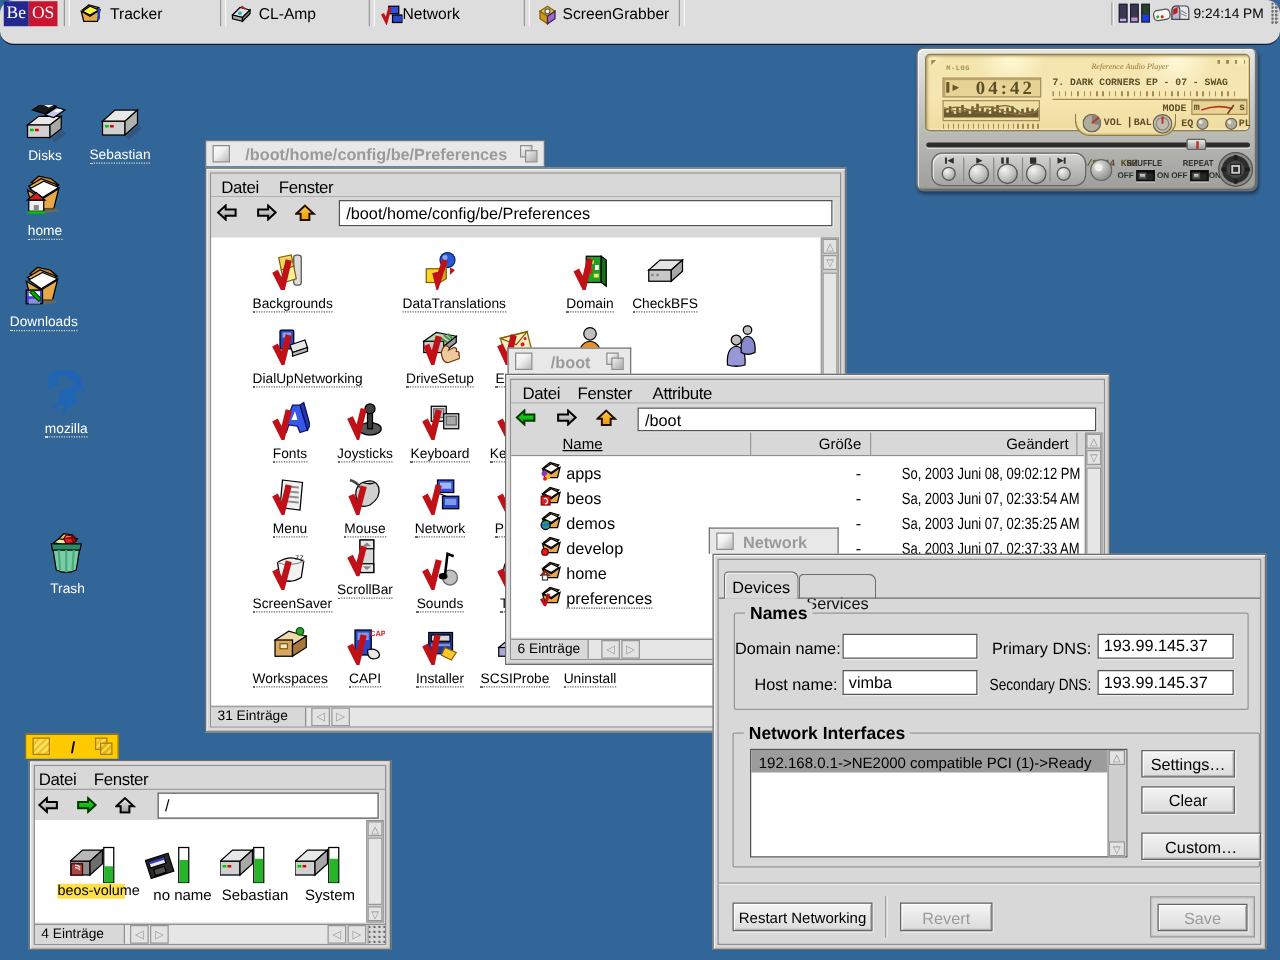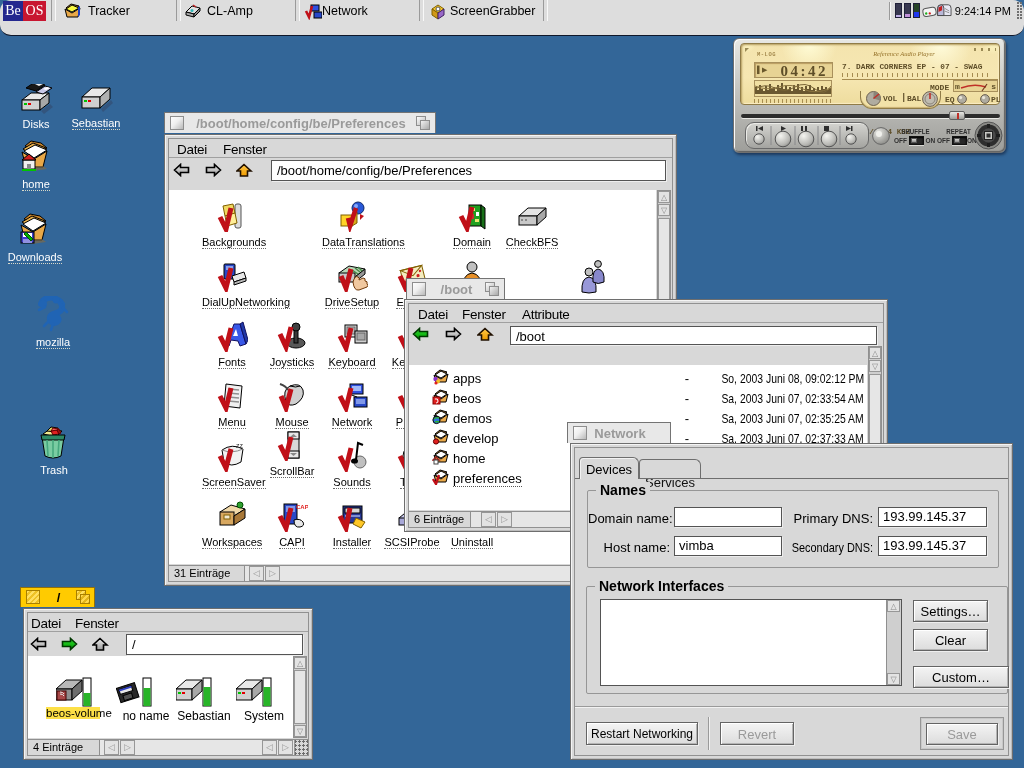--- a/index.html
+++ b/index.html
@@ -492,20 +492,28 @@
         <svg class="arrow" style="left:68px; top:4px;" width="17" height="14" viewBox="0 0 17 14">
             <defs>
               <linearGradient id="g98900" x1="0" y1="0" x2="0" y2="1">
                 <stop offset="0" stop-color="#ffc849"></stop>
                 <stop offset="1" stop-color="#f09c00"></stop>
               </linearGradient>
             </defs>
             <polygon points="8,1.5 15,8 11.5,8 11.5,13 4.5,13 4.5,8 1,8" fill="url(#g98900)" stroke="#201000" stroke-width="1.6"></polygon>
           </svg>
         <div class="navfield" style="left:101px; right:6px; top:3px; height:19px;">/boot</div>
+      </div>
+      <div class="lhead" style="position:absolute; left:0; top:42px; right:16px; height:19px; background:#d8d8d8; border-bottom:1px solid #8f8f8f;">
+        <span style="position:absolute; left:41px; top:2px; font-size:12px; text-decoration:underline;">Name</span>
+        <span style="position:absolute; left:230px; top:2px; width:50px; text-align:right; font-size:12px;">Größe</span>
+        <span style="position:absolute; left:300px; top:2px; width:146px; text-align:right; font-size:12px;">Geändert</span>
+        <div style="position:absolute; left:191px; top:0; bottom:0; width:1px; background:#9a9a9a;"></div>
+        <div style="position:absolute; left:287px; top:0; bottom:0; width:1px; background:#9a9a9a;"></div>
+        <div style="position:absolute; left:452px; top:0; bottom:0; width:1px; background:#9a9a9a;"></div>
       </div>
       <div class="content" style="left:0; top:61px; right:16px; bottom:17px;"></div>
       <div class="vscroll" style="right:1px; top:42px; bottom:17px;">
         <div class="sbtn" style="top:0;">△</div>
         <div class="sbtn" style="top:13px;">▽</div>
         <div class="sthumb" style="top:27px; bottom:2px;"></div>
       </div>
       <div class="statusbar">
         <div class="entrybox" style="width:62px;">6 Einträge</div>
         <div class="hbtn" style="left:72px;">◁</div>
@@ -597,20 +605,21 @@
       <div class="tfield" style="left:290px; top:16px; width:109px; height:20px;">193.99.145.37</div>
       <div class="flabel" style="left:0px; top:49px; width:82px;">Host name:</div>
       <div class="tfield" style="left:86px; top:45px; width:108px; height:20px;">vimba</div>
       <div class="flabel" style="left:185px; top:49px; width:100px; white-space:nowrap; transform:scaleX(0.84); transform-origin:100% 50%;">Secondary DNS:</div>
       <div class="tfield" style="left:290px; top:45px; width:109px; height:20px;">193.99.145.37</div>
     </div>
 
     <div class="group" style="left:15px; top:142px; width:422px; height:108px;">
       <div class="glab">Network Interfaces</div>
       <div style="position:absolute; left:13px; top:12px; width:302px; height:87px; background:#fff; border:1px solid #545454;">
+        <div style="position:absolute; left:0px; top:0px; right:15px; height:18px; background:#9c9c9c; font-size:12px; padding:3px 0 0 6px; color:#000; white-space:nowrap; overflow:hidden;">192.168.0.1-&gt;NE2000 compatible PCI (1)-&gt;Ready</div>
         <div style="position:absolute; right:0; top:0; bottom:0; width:15px; background:#cfcfcf; border-left:1px solid #8f8f8f;">
           <div class="sbtn" style="top:0; width:13px;">△</div>
           <div class="sbtn" style="bottom:0; width:13px;">▽</div>
         </div>
       </div>
       <div class="btn" style="left:326px; top:13px; width:75px; height:22px; padding-top:3px;">Settings…</div>
       <div class="btn" style="left:326px; top:42px; width:75px; height:22px; padding-top:3px;">Clear</div>
       <div class="btn" style="left:326px; top:79px; width:96px; height:22px; padding-top:3px;">Custom…</div>
     </div>
     <div style="position:absolute; left:4px; top:262px; right:4px; height:1px; background:#9a9a9a; box-shadow:0 1px 0 #f2f2f2;"></div>

